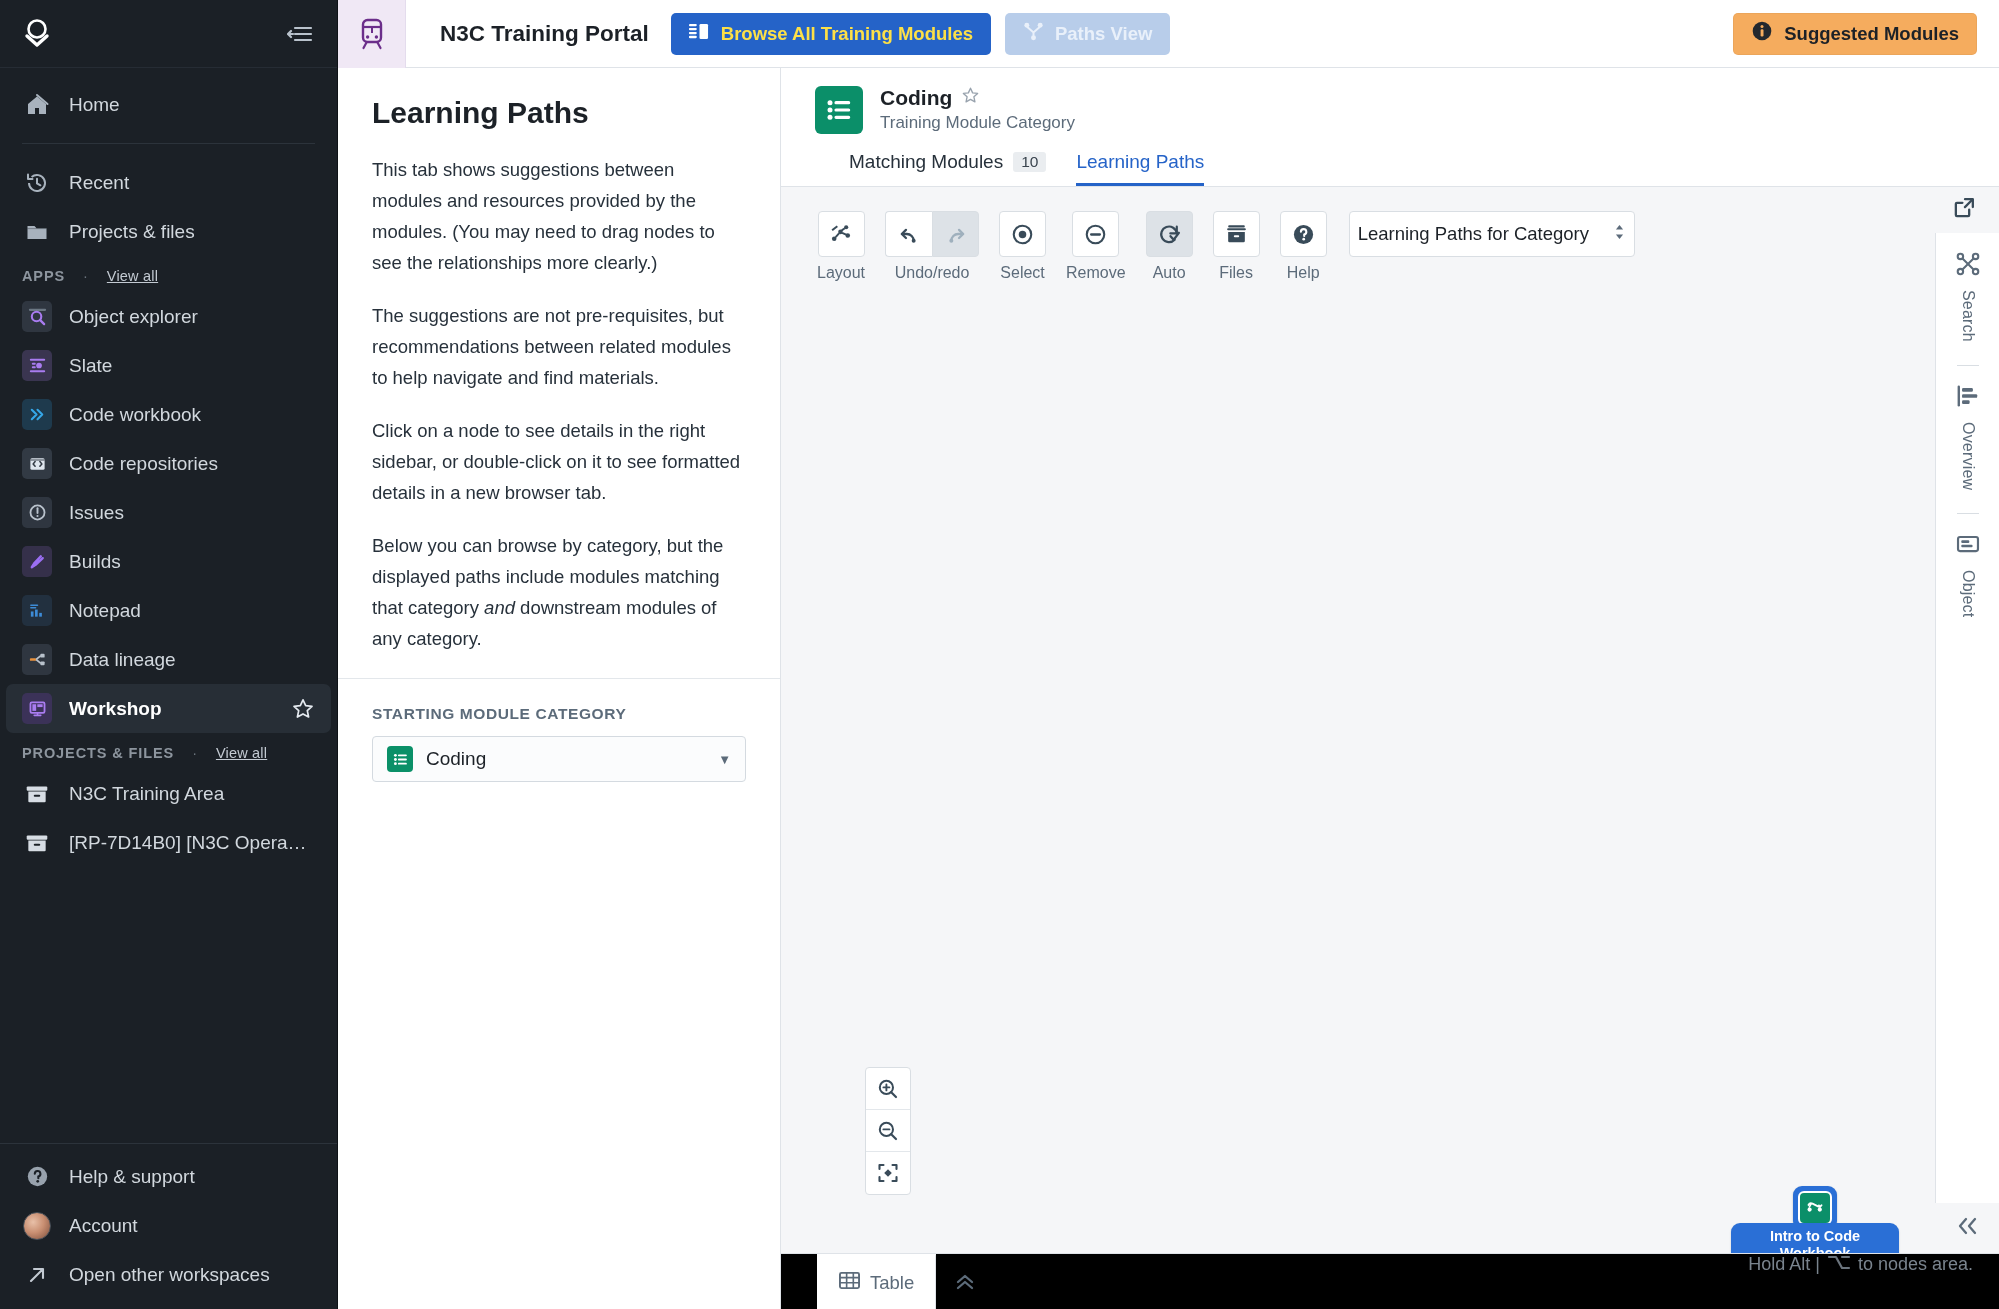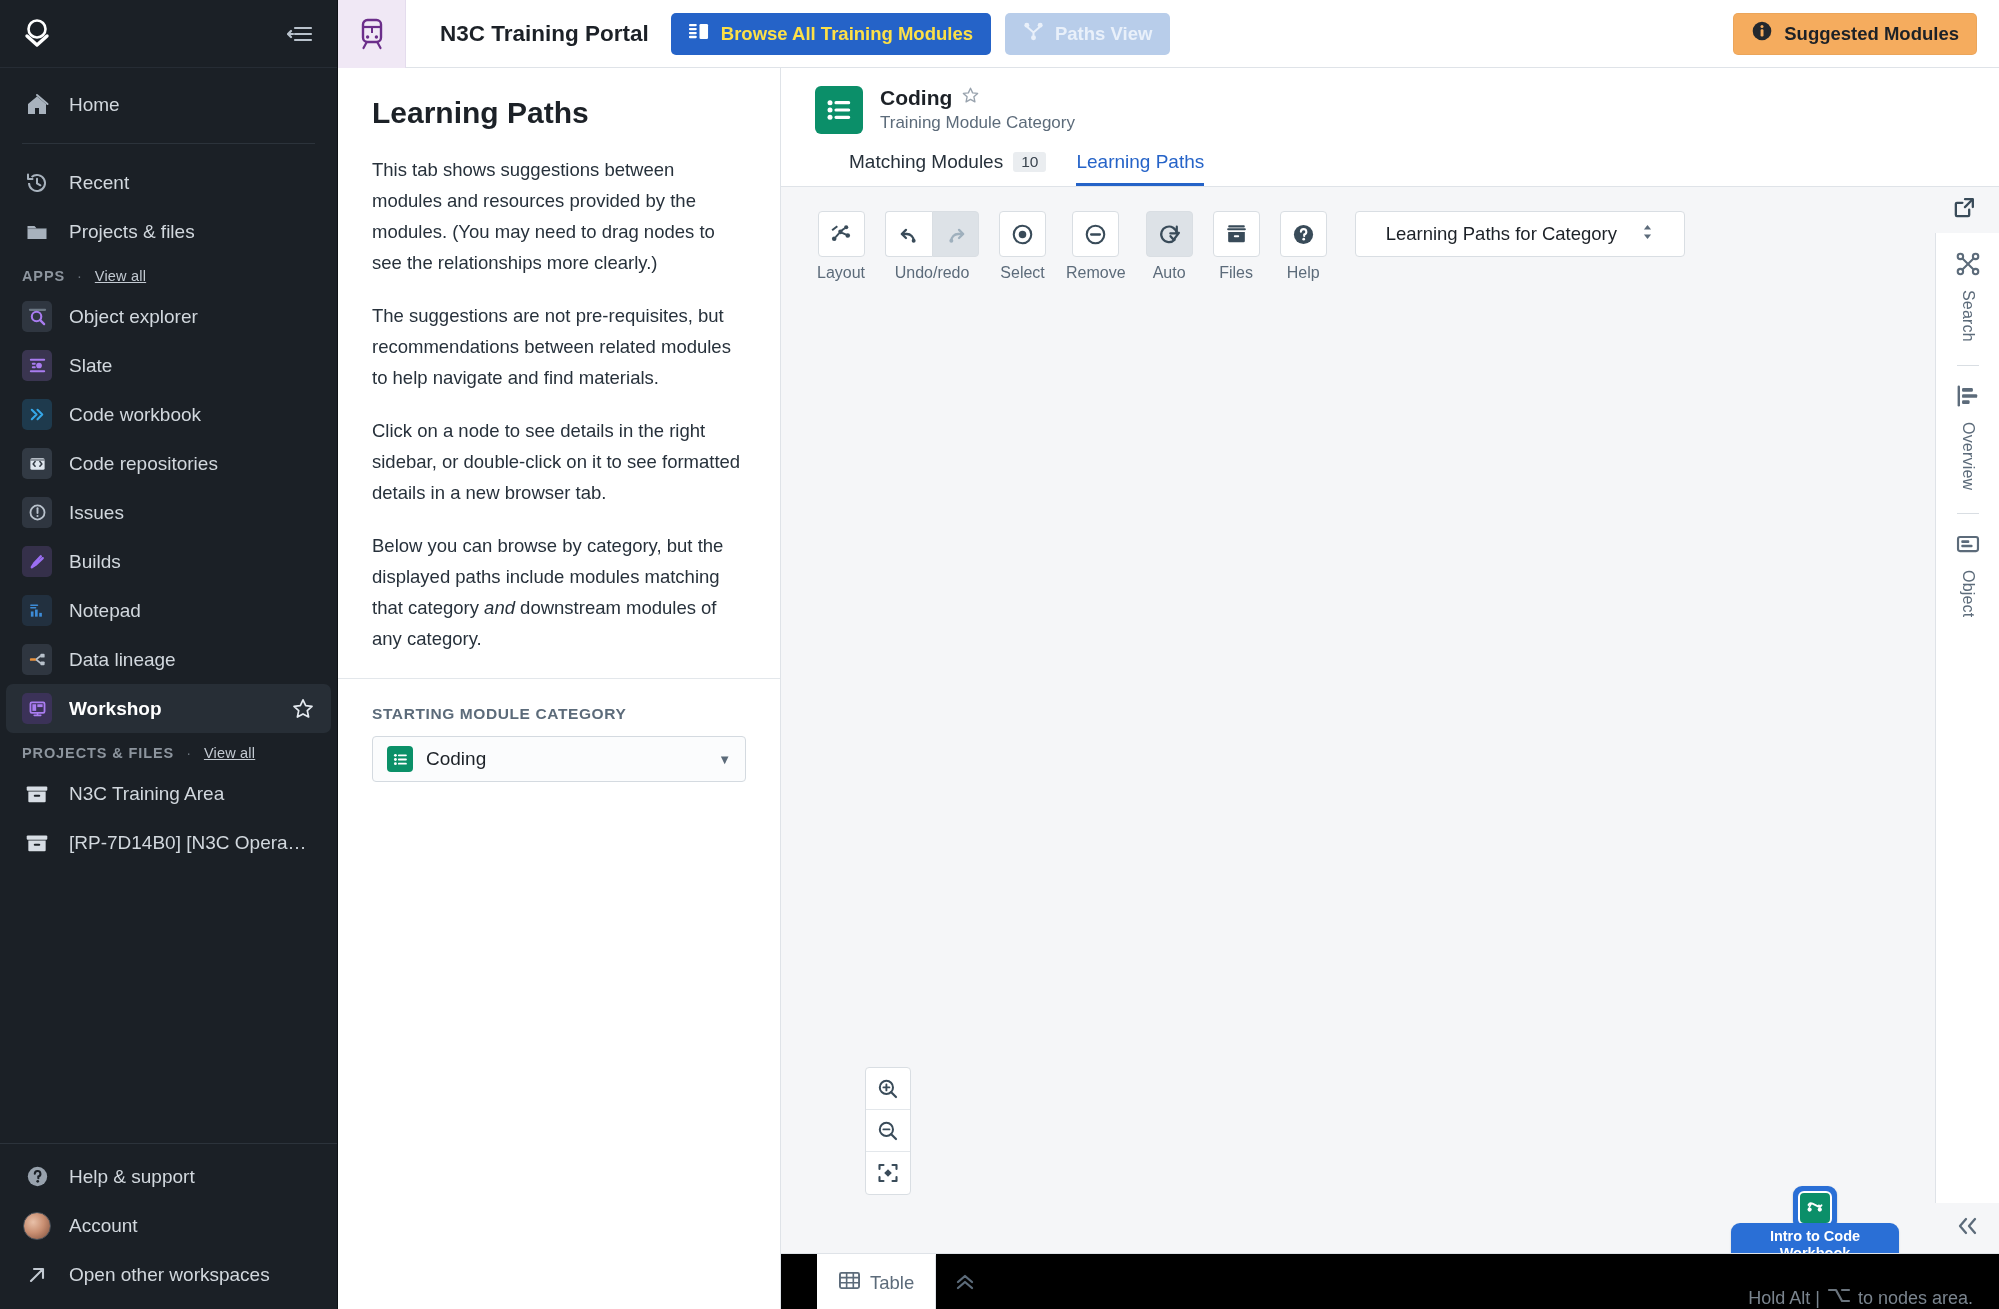--- a/index.html
+++ b/index.html
@@ -31,21 +31,21 @@
     display: flex; align-items: center;
     height: 49px; padding: 0 22px; gap: 17px;
     font-size: 19px; color: #d2d8de; cursor: pointer;
     position: relative;
   }
   .sb-item .ico { width: 30px; height: 30px; flex: 0 0 30px; display: flex; align-items: center; justify-content: center; }
   .sb-item .lbl { flex: 1; white-space: nowrap; overflow: hidden; text-overflow: ellipsis; }
   .sb-item .kbd { font-size: 17px; color: #8b949e; letter-spacing: 2px; }
   .sb-divider { height: 1px; background: #2c333b; margin: 14px 22px; }
   .sb-section {
-    display: flex; align-items: center; gap: 12px;
+    display: flex; align-items: center; gap: 18px;
     padding: 12px 22px 8px 22px;
     font-size: 14.5px; letter-spacing: 0.9px; color: #8d959e; font-weight: 600;
   }
   .sb-section .dot { color: #6b747d; font-weight: 400; }
   .sb-section .viewall { color: #c3cad2; text-decoration: underline; font-weight: 400; cursor: pointer; letter-spacing: 0.2px; }
   .app-ico {
     width: 31px; height: 31px; border-radius: 5px;
     display: flex; align-items: center; justify-content: center;
   }
   .sb-item.active { background: #272e36; color: #fff; font-weight: 700; border-radius: 7px; margin: 0 6px; padding: 0 16px; }
@@ -135,23 +135,23 @@
     width: 47px; height: 46px; border: 1px solid #d9dee3; background: #fff;
     display: flex; align-items: center; justify-content: center; cursor: pointer;
     border-radius: 4px;
   }
   .tb-btn.joined-l { border-radius: 4px 0 0 4px; border-right: none; }
   .tb-btn.joined-r { border-radius: 0 4px 4px 0; background: #dde2e7; }
   .tb-btn.on { background: #dde2e7; }
   .tb-lbl { font-size: 16px; color: #5c6b7a; margin-top: 7px; }
   .tb-select {
     display: flex; align-items: center; gap: 24px;
-    height: 46px; padding: 0 30px; background: #fff;
+    height: 46px; padding: 0 8px; background: #fff;
     border: 1px solid #d9dee3; border-radius: 4px; font-size: 18.5px; color: #1c2127;
-    cursor: pointer; margin-left: 8px; white-space: nowrap;
+    cursor: pointer; margin-left: 2px; white-space: nowrap;
   }
 
   
   .node { position: absolute; display: flex; flex-direction: column; align-items: center; cursor: pointer; z-index: 4; }
   .node-chip {
     width: 44px; height: 44px; border-radius: 9px; background: #2a6fd6;
     display: flex; align-items: center; justify-content: center;
     box-shadow: 0 1px 2px rgba(0,0,0,0.25);
   }
   .node-inner {
@@ -198,21 +198,21 @@
     position: absolute; left: 0; right: 0; bottom: 0; height: 56px;
     border-top: 1px solid #dfe3e8; background: #000000;
     display: flex; align-items: stretch; z-index: 7;
   }
   .bb-tab {
     display: flex; align-items: center; gap: 9px; padding: 0 21px;
     background: #fff; border-right: 1px solid #dfe3e8; font-size: 18.5px; color: #5c6b7a; cursor: pointer;
     margin-left: 36px; border-top: 2px solid #fff;
   }
   .bb-chev { display: flex; align-items: center; padding: 0 17px; color: #5c6b7a; cursor: pointer; font-size: 20px; }
-  .bb-hint { margin-left: auto; display: flex; align-items: flex-end; gap: 7px; padding-right: 26px; font-size: 18px; color: #7a848e; }
+  .bb-hint { margin-left: auto; display: flex; align-items: flex-start; gap: 7px; padding-right: 26px; font-size: 18px; color: #7a848e; }
 </style>
 </head>
 <body>
 
 <div class="app">
 
   <aside class="sidebar">
     <div class="sb-top">
       <span class="logo-mark">
         <svg width="30" height="32" viewBox="0 0 30 32">

